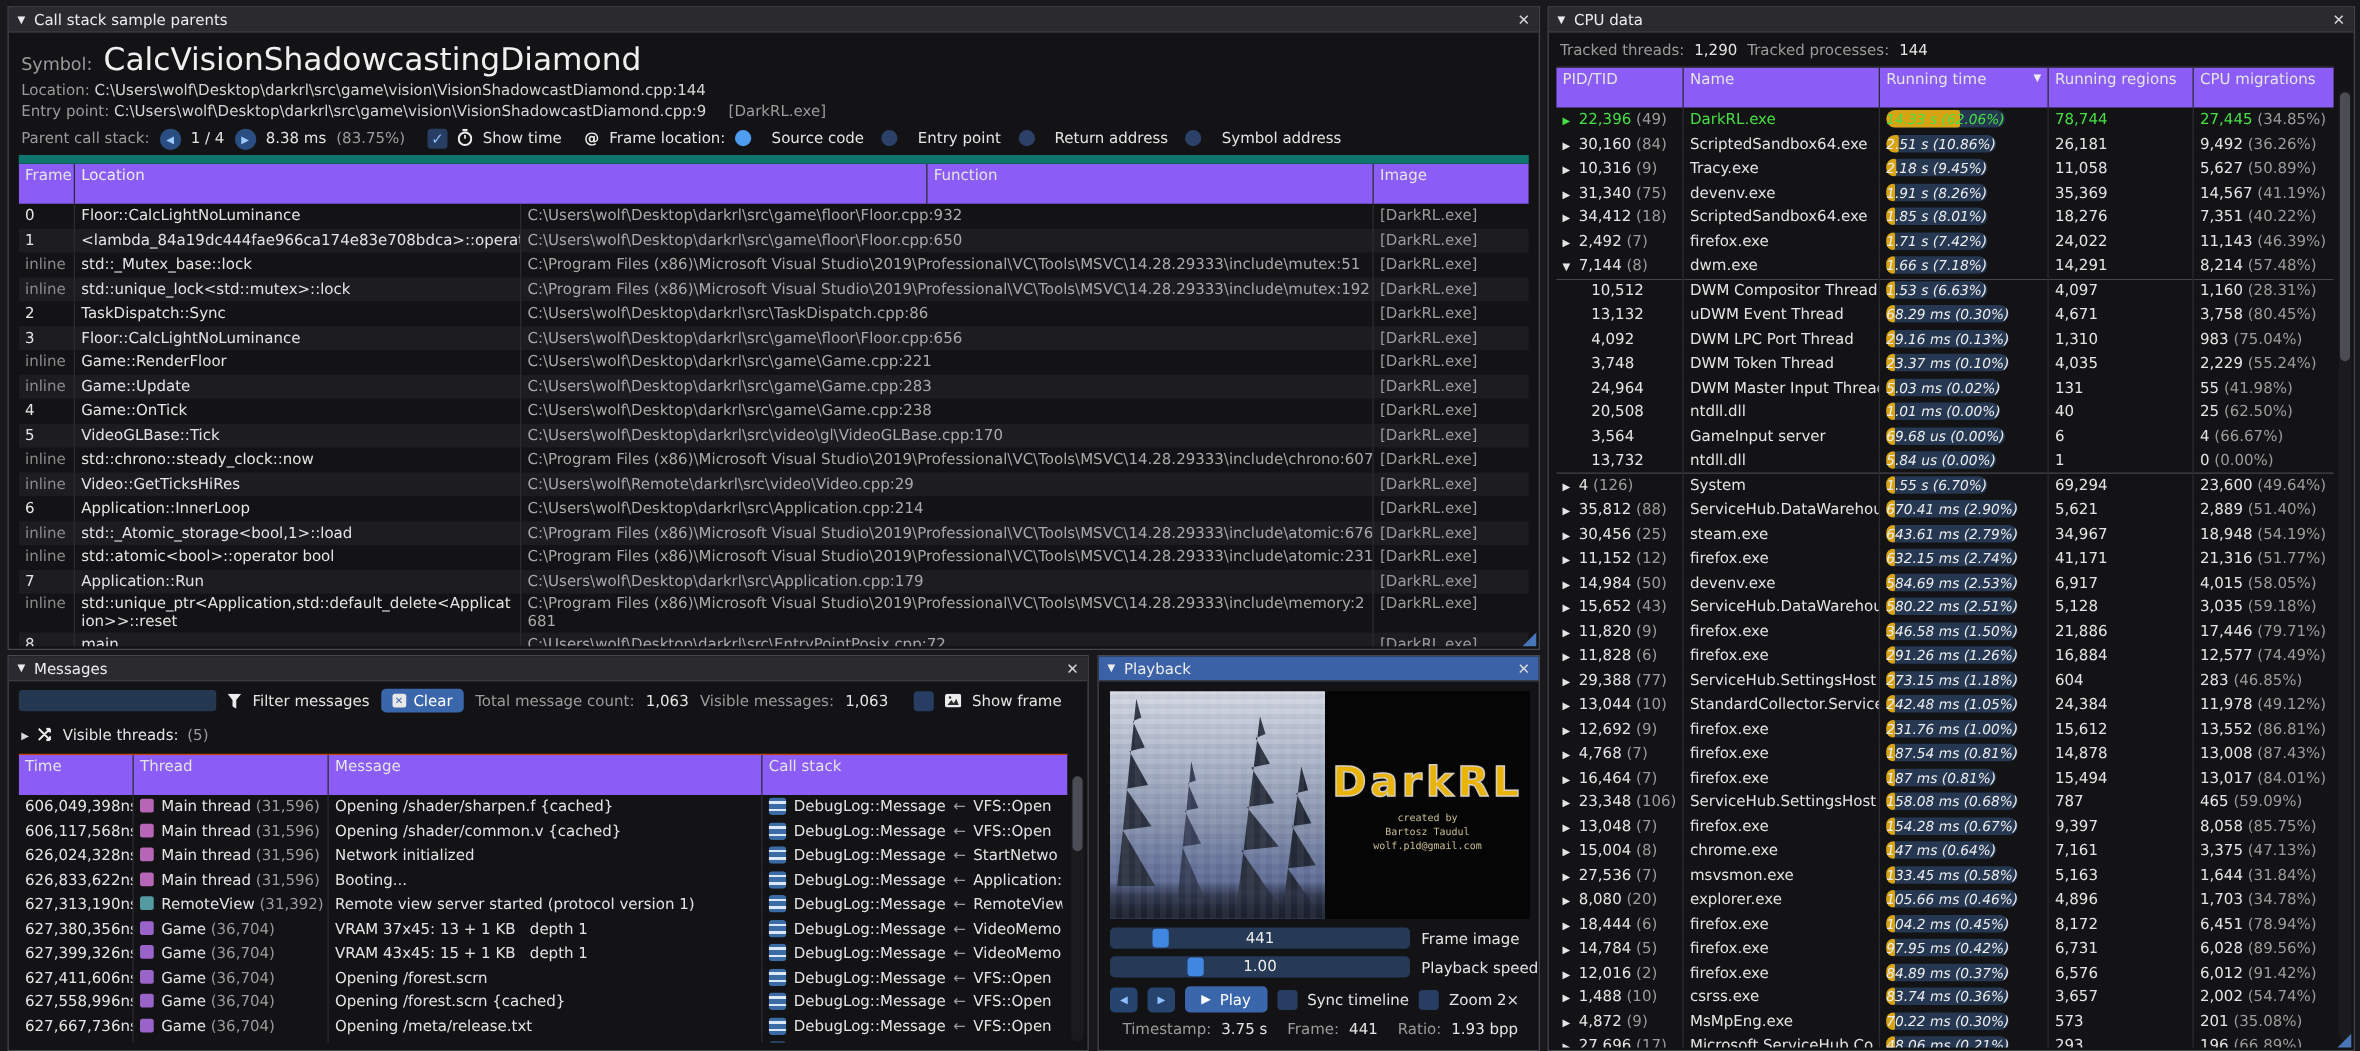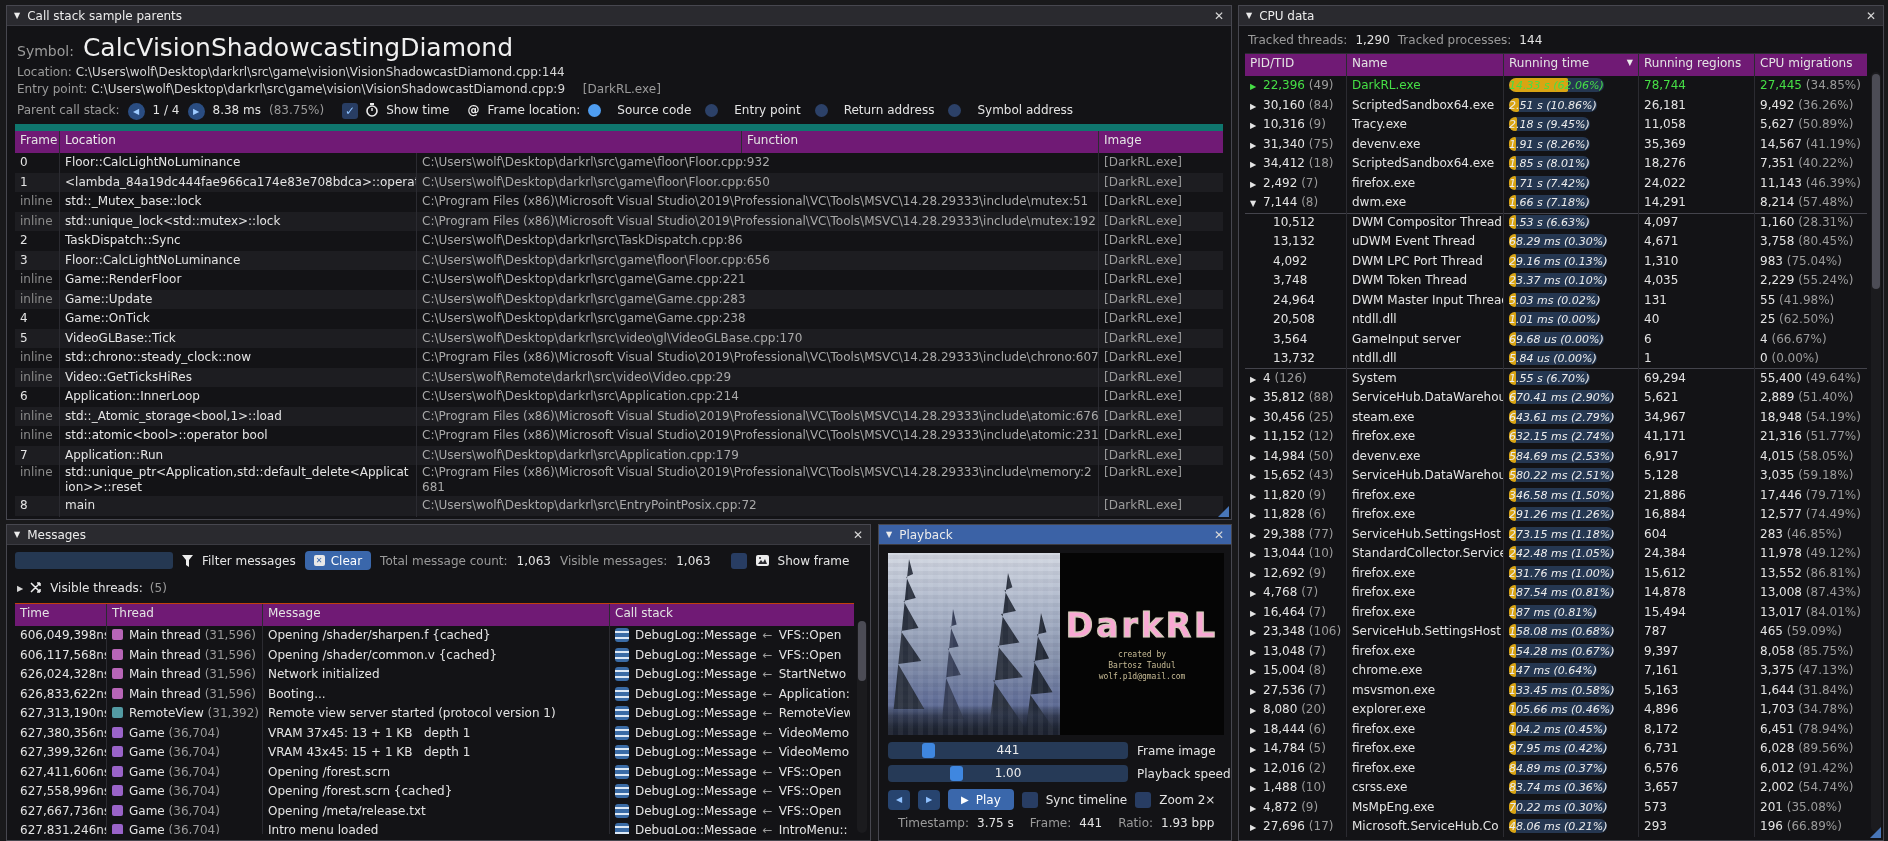--- a/index.html
+++ b/index.html
@@ -16,21 +16,21 @@
   
   .navbtn{width:17px;height:17px;border-radius:50%;background:#2a4d82;color:#9ecbff;font-size:8px;display:inline-flex;align-items:center;justify-content:center}
   .cb{width:16px;height:16px;border-radius:3px;background:#283d63;display:inline-flex;align-items:center;justify-content:center}
   .chk{color:#8ec3ff;font-size:12px;font-weight:bold}
   .radio{width:13px;height:13px;border-radius:50%;background:#2c4168;display:inline-block}
   .radio.on{background:#4f9df0}
   .ritem{display:inline-flex;align-items:center;gap:16px;margin-right:14px}
   .at{font-weight:bold;color:#ececec}
   .ico{display:inline-block;vertical-align:middle}
   
-  .thead{display:flex;background:#701a75;height:22px;line-height:18px}
+  .thead{display:flex;background:#8b5cf6;height:32px;line-height:18px}
   .trow{display:flex;height:19.5px;line-height:19.5px}
   .cell{padding:0 5px;border-right:1px solid #2b2b31;overflow:hidden;white-space:nowrap;flex-shrink:0}
   .cell:last-child{border-right:none}
   
   .cs-tbl{position:absolute;top:118px;left:8px;right:8px;bottom:2px;overflow:hidden;border-top:7px solid #0f766e}
   .cs-tbl .trow:nth-child(even){background:#1d1d21}
   .f1{width:45px}.f2{width:357px}.f3{width:682px}.f4{width:124px}
   .inl .f1{color:#8b8b8b}
   .f3{color:#a9a9a9}
   .tall{height:31px;line-height:15px}
@@ -55,21 +55,21 @@
   .pimg{position:absolute;top:28px;left:9px;width:336px;height:182px;display:flex;background:#000}
   .scene{width:172px;height:100%;position:relative;overflow:hidden;background:linear-gradient(180deg,#d3d8e2 0%,#aab4c8 32%,#8793ad 58%,#66739a 78%,#4d5a86 100%)}
   .tree{position:absolute;background:#2c3340}
   .tr1{left:4px;top:6px;width:34px;height:150px;clip-path:polygon(50% 0,62% 10%,42% 12%,70% 26%,34% 28%,78% 46%,26% 48%,86% 68%,18% 70%,95% 100%,5% 100%)}
   .tr2{left:52px;top:56px;width:26px;height:110px;background:#39415a;clip-path:polygon(50% 0,64% 14%,40% 16%,72% 34%,30% 36%,80% 60%,22% 62%,92% 100%,8% 100%)}
   .tr3{right:30px;top:20px;width:44px;height:158px;clip-path:polygon(50% 0,60% 9%,42% 11%,68% 24%,34% 26%,76% 44%,26% 46%,84% 66%,16% 68%,94% 100%,6% 100%)}
   .tr4{right:2px;top:60px;width:34px;height:120px;background:#242b38;clip-path:polygon(50% 0,66% 16%,38% 18%,74% 38%,28% 40%,84% 66%,18% 68%,96% 100%,4% 100%)}
   .ground{position:absolute;bottom:0;left:0;right:0;height:30px;background:linear-gradient(0deg,#1d2330 20%,rgba(42,50,69,.8) 65%,transparent)}
   .pixfx{position:absolute;inset:0;background:repeating-linear-gradient(90deg,rgba(255,255,255,.05) 0 5px,transparent 5px 10px),repeating-linear-gradient(0deg,rgba(0,0,30,.05) 0 4px,transparent 4px 8px)}
   .logo{flex:1;background:#050505;display:flex;flex-direction:column;align-items:center;justify-content:center;gap:4px}
-  .logo-title{font-size:33px;font-weight:bold;letter-spacing:3px;color:#f9a8d4;-webkit-text-stroke:1.2px #d6cdbb;text-shadow:0 0 2px rgba(214,205,187,.35)}
+  .logo-title{font-size:33px;font-weight:bold;letter-spacing:3px;color:#eab308;-webkit-text-stroke:1.2px #d6cdbb;text-shadow:0 0 2px rgba(214,205,187,.35)}
   .credit,.credit2{font-family:"DejaVu Sans Mono",monospace;font-size:8px;line-height:11px;color:#c8bc96;text-align:center}
   .srow{position:absolute;left:9px;display:flex;align-items:center;gap:9px}
   .slider{position:relative;width:240px;height:17px;background:#263a57;border-radius:4px;text-align:center;line-height:17px;color:#ececec}
   .handle{position:absolute;top:1px;bottom:1px;width:13px;background:#3f87e0;border-radius:3px}
   .sval{position:relative}
   .pctl{position:absolute;left:9px;display:flex;align-items:center;gap:8px}
   .pbtn{width:22px;height:20px;border-radius:4px;background:#27446f;color:#8fc1ff;font-size:8px;display:inline-flex;align-items:center;justify-content:center}
   .playbtn{height:21px;padding:0 13px;border-radius:4px;background:#3a67ab;display:inline-flex;align-items:center;gap:7px;color:#fff;font-size:12px}
   .playtri{font-size:10px;color:#fff}
   .pstat{position:absolute;left:19px;display:flex;align-items:flex-start;gap:8px}
@@ -619,21 +619,21 @@
           <span class="cell c3"><span class="bar"><span class="fill" style="width: 0.01%;"></span><span class="bart">5.84 us (0.00%)</span></span></span>
           <span class="cell c4 val">1</span>
           <span class="cell c5"><span class="val">0</span> <span class="dim">(0.00%)</span></span>
         </div>
 
         <div class="trow">
           <span class="cell c1"><span class="exp">▶</span><span class="val pidin">4</span> <span class="dim">(126)</span></span>
           <span class="cell c2 val">System</span>
           <span class="cell c3"><span class="bar"><span class="fill" style="width: 6.7%;"></span><span class="bart">1.55 s (6.70%)</span></span></span>
           <span class="cell c4 val">69,294</span>
-          <span class="cell c5"><span class="val">55,400</span> <span class="dim">(49.64%)</span></span>
+          <span class="cell c5"><span class="val">23,600</span> <span class="dim">(49.64%)</span></span>
         </div>
 
         <div class="trow">
           <span class="cell c1"><span class="exp">▶</span><span class="val pidin">35,812</span> <span class="dim">(88)</span></span>
           <span class="cell c2 val">ServiceHub.DataWarehou</span>
           <span class="cell c3"><span class="bar"><span class="fill" style="width: 2.9%;"></span><span class="bart">670.41 ms (2.90%)</span></span></span>
           <span class="cell c4 val">5,621</span>
           <span class="cell c5"><span class="val">2,889</span> <span class="dim">(51.40%)</span></span>
         </div>
 

